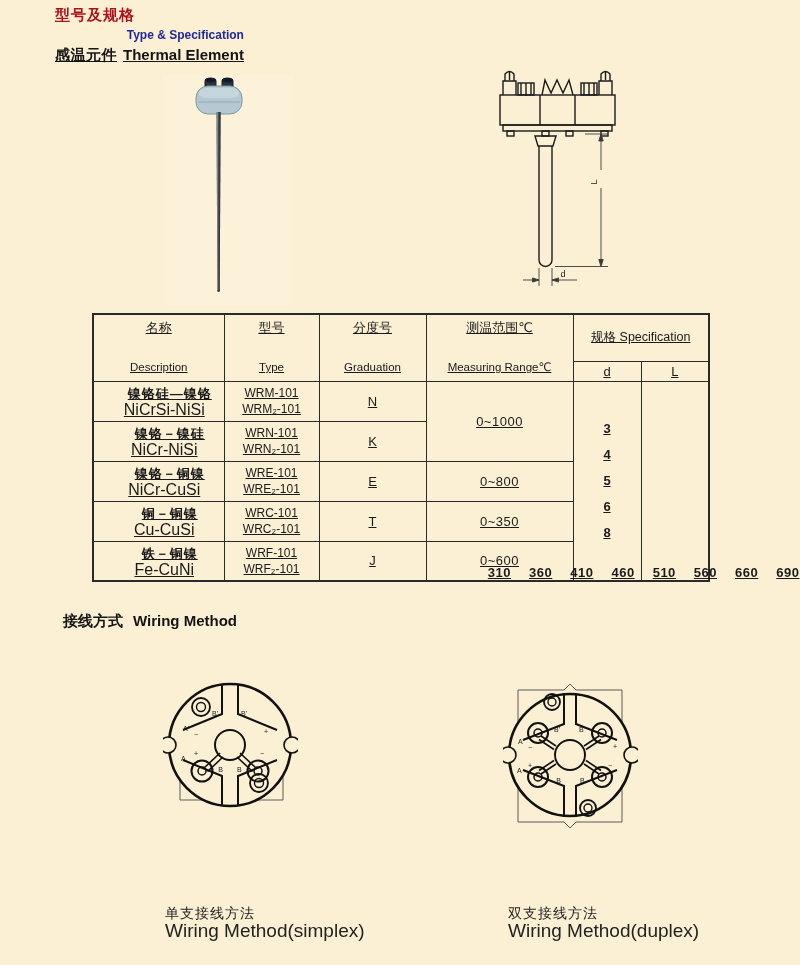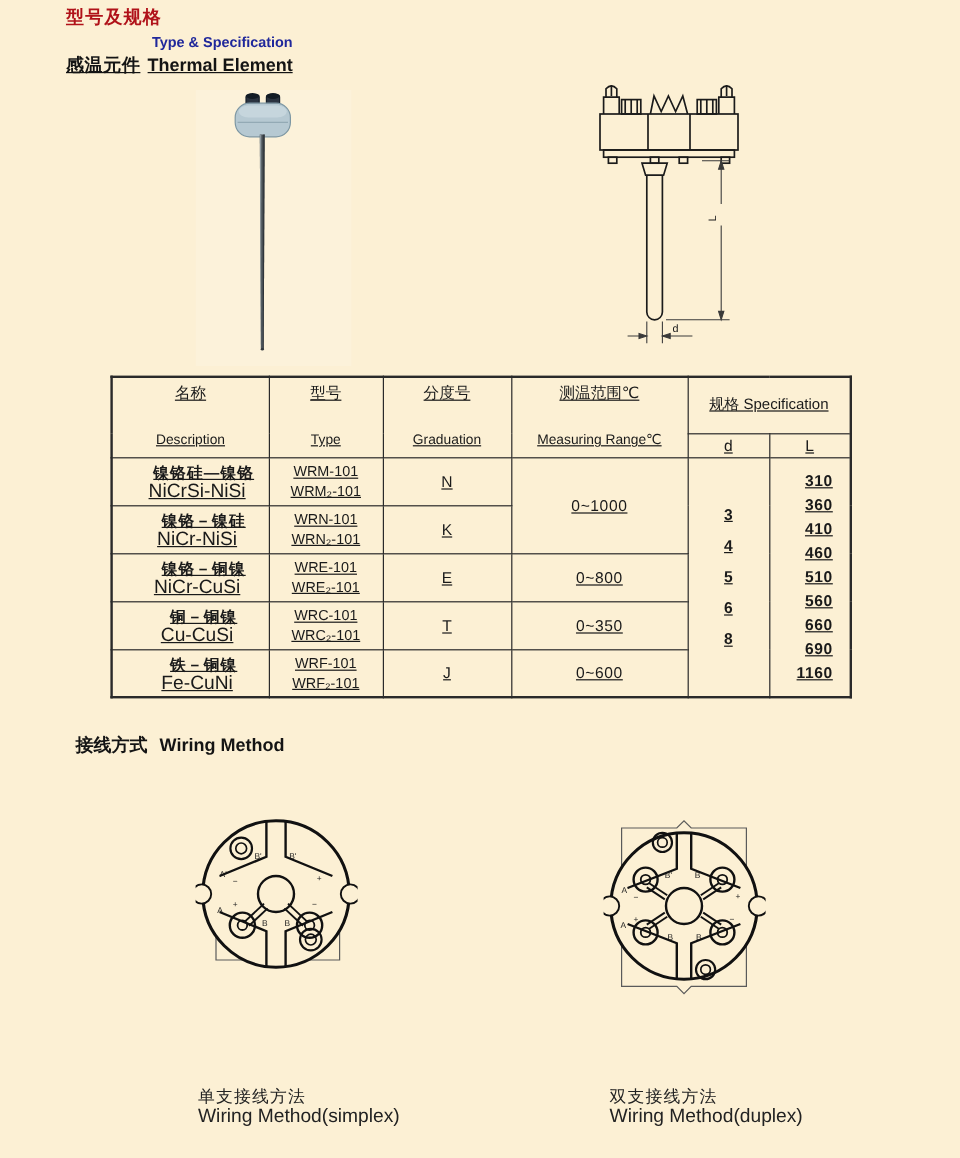--- a/index.html
+++ b/index.html
@@ -35,29 +35,29 @@
   .h-spec-sub{height:20px;font-size:13px;}
   .row{height:40px;}
   td.name{text-align:left;}
   .name-zh{font-size:13px;font-weight:bold;padding-left:22px;line-height:17px;letter-spacing:1px;}
   .name-en{font-size:16px;padding-left:11px;line-height:15px;}
   .type-line{font-size:12px;line-height:16px;}
   .grad{font-size:13px;}
   .range{font-size:13px;letter-spacing:.5px;}
   td.dcol .stack{display:flex;flex-direction:column;justify-content:center;align-items:center;gap:12px;height:198px;}
   td.dcol .stack span{font-size:13px;font-weight:bold;line-height:14px;}
-  td.lcol .stack{display:flex;flex-direction:column;justify-content:center;align-items:flex-end;gap:6px;height:198px;padding-right:14px;box-sizing:border-box;}
+  td.lcol .stack{display:flex;flex-direction:row;justify-content:center;align-items:flex-end;gap:18px;height:198px;padding-right:14px;box-sizing:border-box;}
   td.lcol .stack span{font-size:13px;font-weight:bold;line-height:14px;letter-spacing:.5px;}
 
   
   .wiring-heading{position:absolute;left:63px;top:612px;font-size:15px;font-weight:bold;color:#141414;}
   .wiring-heading .en{margin-left:10px;}
   .caption{position:absolute;font-size:14px;color:#222;line-height:18px;}
   .caption .zh{letter-spacing:1px;margin-top:38px;}
-  .caption .en{font-size:16px;letter-spacing:0;}
+  .caption .en{font-size:19px;letter-spacing:0;}
 </style>
 </head>
 <body>
 
 <div class="titles">
   <div class="title-zh">型号及规格</div>
   <div class="title-en">Type &amp; Specification</div>
   <div class="subtitle">
     <span>感温元件</span><span class="en">Thermal Element</span>
   </div>

